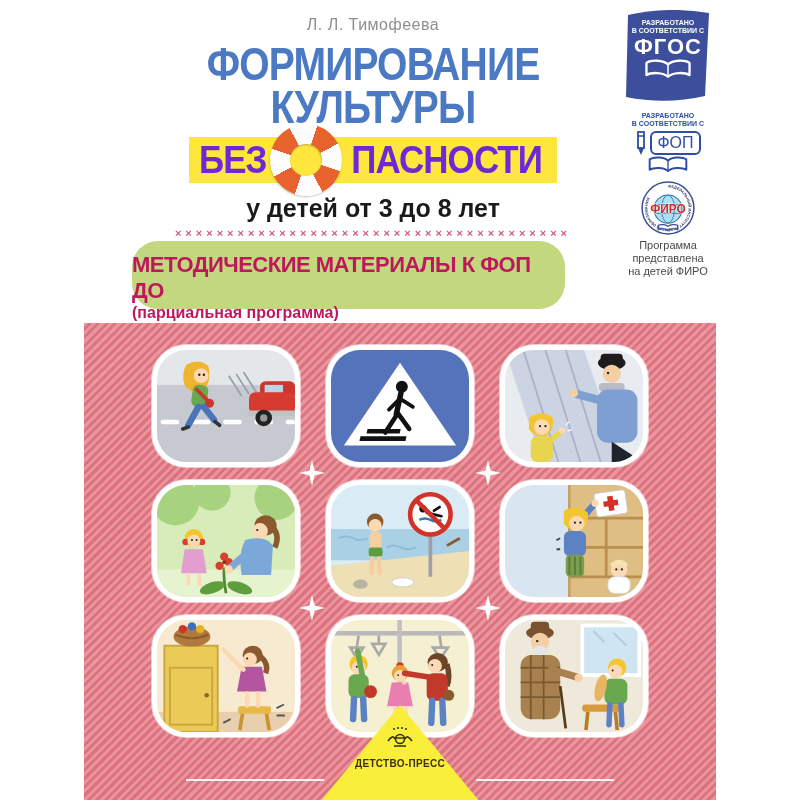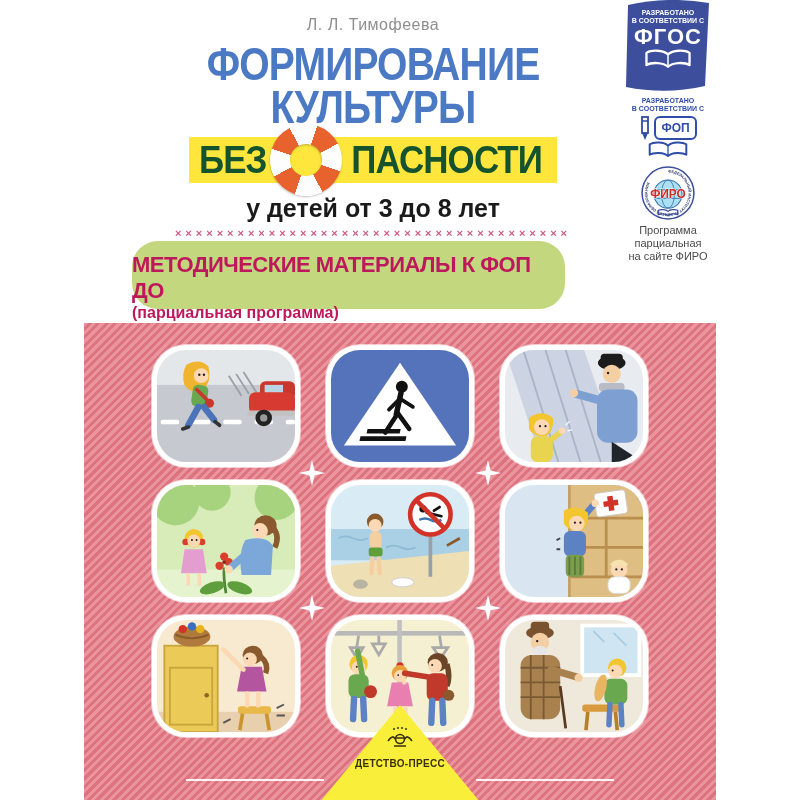--- a/index.html
+++ b/index.html
@@ -7,21 +7,21 @@
         font-family:"Liberation Sans",sans-serif;}
 
   
   .header{position:absolute;left:0;top:0;width:746px;text-align:center;}
   .author{margin-top:16px;font-size:16px;color:#8e8e8e;letter-spacing:0.5px;}
   .title-line{font-size:46px;font-weight:bold;color:#4b79c3;line-height:43px;
               transform:scaleX(0.85);letter-spacing:-1px;}
   .title-block{margin-top:9px;}
   .band{margin:8px auto 0;width:368px;height:46px;background:#ffe63c;
         display:flex;align-items:center;justify-content:center;
-        font-size:38px;font-weight:bold;color:#14532d;letter-spacing:-1px;}
+        font-size:38px;font-weight:bold;color:#6d28d9;letter-spacing:-1px;}
   .band .txt{transform:scaleX(0.92);}
   .buoy{width:72px;height:72px;flex:none;border-radius:50%;margin:0 1px;position:relative;
         transform:rotate(18deg);
         background:conic-gradient(#e8622d 0 45deg,#fdfdfd 45deg 90deg,#e8622d 90deg 135deg,
                    #fdfdfd 135deg 180deg,#e8622d 180deg 225deg,#fdfdfd 225deg 270deg,
                    #e8622d 270deg 315deg,#fdfdfd 315deg 360deg);
         box-shadow:0 1px 2px rgba(0,0,0,0.25);}
   .buoy::after{content:"";position:absolute;inset:20px;border-radius:50%;background:#ffe63c;
         box-shadow:inset 0 1px 2px rgba(0,0,0,0.25);}
   .subtitle{margin-top:11px;font-size:25px;font-weight:bold;color:#1a1a1a;text-align:center;}
@@ -29,29 +29,29 @@
            white-space:nowrap;overflow:hidden;}
 
   
   .banner{position:absolute;left:132px;top:241px;width:433px;height:68px;background:#c3d77f;
           border-radius:26px;text-align:left;color:#be185d;font-weight:bold;z-index:2;}
   .banner-line1{margin-top:11px;font-size:22px;letter-spacing:-0.5px;}
   .banner-line2{font-size:16px;}
 
   
   .badges{position:absolute;left:610px;top:0;width:116px;text-align:center;z-index:3;}
-  .fgos{position:relative;width:94px;height:92px;margin:0 auto;}
+  .fgos{position:relative;width:94px;height:92px;margin:10px auto;}
   .fgos-bg{position:absolute;left:0;top:0;}
   .fgos-content{position:relative;color:#fff;}
   .badge-small{font-size:7px;font-weight:bold;line-height:8px;}
   .fgos .badge-small{padding-top:9px;}
   .fgos-label{font-size:22px;font-weight:bold;letter-spacing:1px;line-height:24px;}
   .fop{margin-top:5px;color:#2f4da8;}
   .fop-row{display:flex;align-items:center;justify-content:center;gap:3px;margin-top:2px;}
-  .fop-box{border:2.5px solid #2f4da8;border-radius:6px;font-size:12px;font-weight:bold;
+  .fop-box{border:2.5px solid #2f4da8;border-radius:6px;font-size:16px;font-weight:normal;
            padding:0 5px;line-height:20px;text-align:center;}
   .firo{margin-top:4px;}
   .firo-caption{margin-top:0;font-size:11px;line-height:13px;color:#4a4a4a;}
 
   
   .main{position:absolute;left:84px;top:323px;width:632px;height:485px;
         background:repeating-linear-gradient(135deg,#ea949d 0 3px,#dd737e 3px 6px);}
   .tile{position:absolute;width:148px;height:122px;background:#fff;border-radius:34px;
         padding:5px;box-sizing:border-box;box-shadow:0 0 0 1px rgba(255,255,255,0.6);}
   .art{width:100%;height:100%;border-radius:29px;overflow:hidden;}
@@ -143,22 +143,22 @@
         <line x1="12" y1="22" x2="38" y2="22" stroke="#3a76b0" stroke-width="0.8"></line>
         <line x1="12" y1="30" x2="38" y2="30" stroke="#3a76b0" stroke-width="0.8"></line>
         <text font-size="3.6" fill="#333d6b" font-weight="bold">
           <textPath href="#firoRing">ФЕДЕРАЛЬНЫЙ ИНСТИТУТ РАЗВИТИЯ ОБРАЗОВАНИЯ</textPath>
         </text>
         <text x="25" y="29.5" text-anchor="middle" font-size="11" font-weight="bold" fill="#cf2b2b" stroke="#ffffff" stroke-width="0.7" paint-order="stroke">ФИРО</text>
         <path d="M25,42 C23,40 18,40 16,41 L16,45 C18,44 23,44 25,46 C27,44 32,44 34,45 L34,41 C32,40 27,40 25,42 Z" fill="none" stroke="#3d4f9c" stroke-width="1.2"></path>
       </svg>
       <div class="firo-caption">
         <div>Программа</div>
-        <div>парциальная</div>
-        <div>на сайте ФИРО</div>
+        <div>представлена</div>
+        <div>на детей ФИРО</div>
       </div>
     </div>
   </div>
 
   <div class="main">
 
     <div class="tile c1 r1" aria-label="девочка выбегает на дорогу перед машиной">
       <div class="art">
           <svg viewBox="0 0 150 122" preserveAspectRatio="none">
         <rect width="150" height="122" fill="#e4e7ea"></rect>

